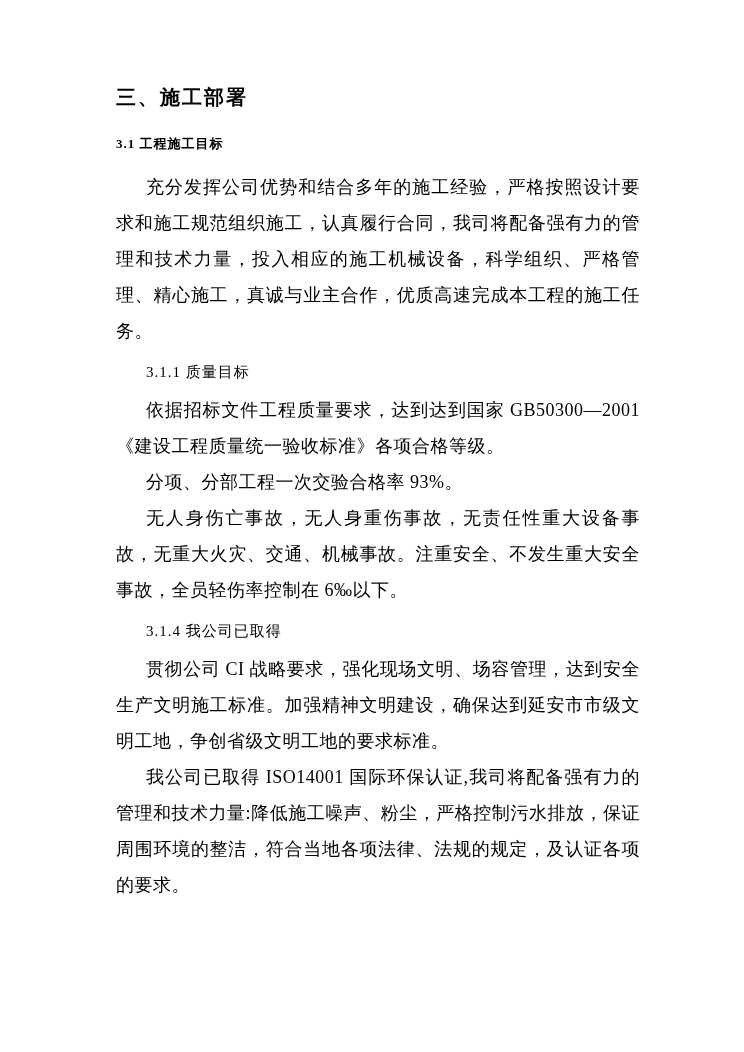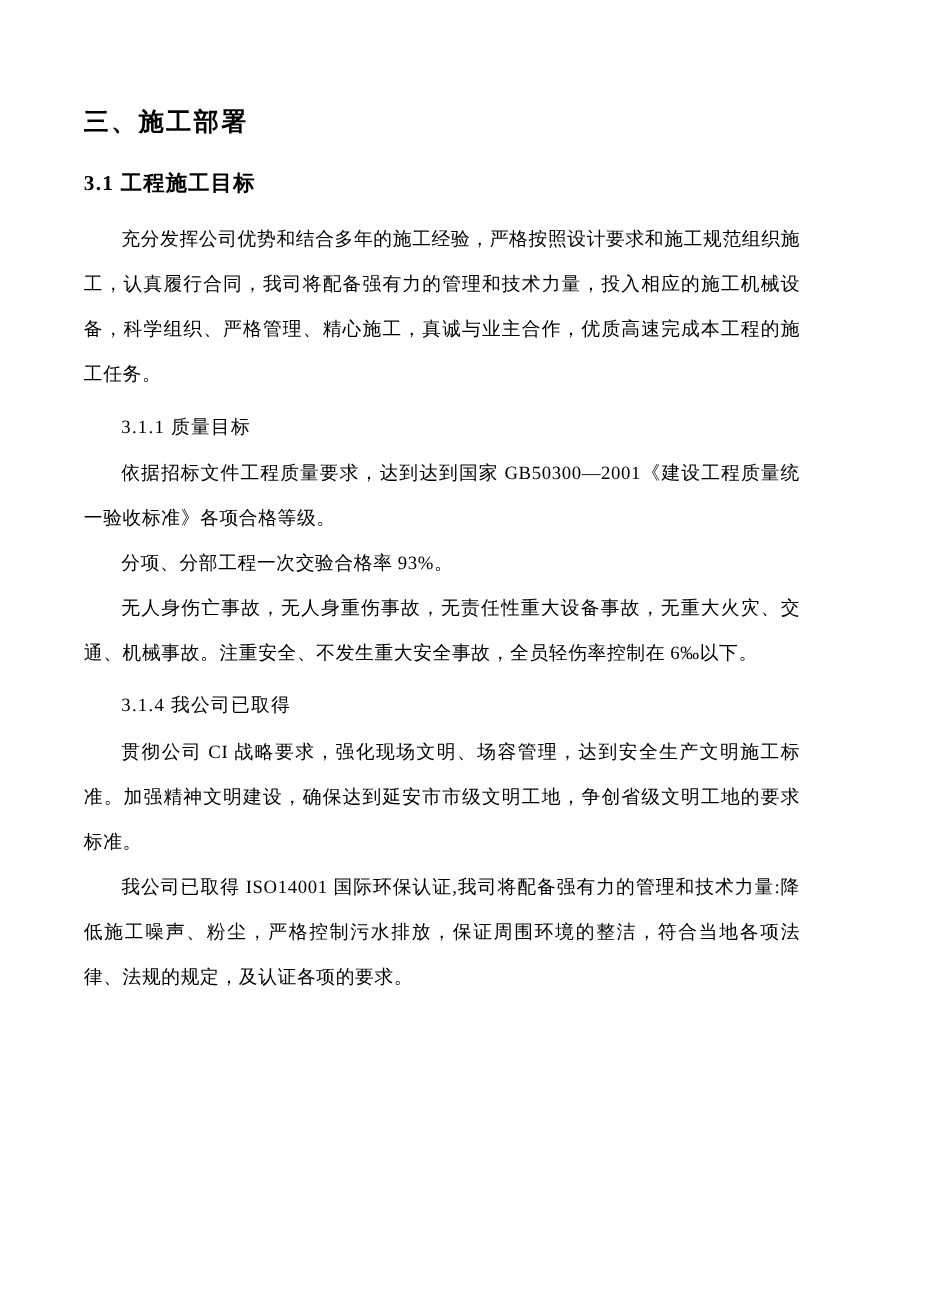--- a/index.html
+++ b/index.html
@@ -11,44 +11,44 @@
     width: 744px;
     height: 1052px;
     overflow: hidden;
     font-family: "Liberation Serif", "DejaVu Serif", serif;
     color: #000000;
   }
   .page {
     box-sizing: border-box;
     width: 744px;
     height: 884px;
-    padding: 84px 104px 40px 67px;
+    padding: 84px 104px 40px 116px;
     background: #ffffff;
   }
   .doc-title {
     font-size: 20px;
     font-weight: bold;
     letter-spacing: 2px;
     margin: 0 0 24px 0;
   }
   .section-title {
-    font-size: 17px;
+    font-size: 13px;
     font-weight: bold;
     letter-spacing: 1px;
     margin: 0 0 16px 0;
   }
   .subsection-title {
     font-size: 15px;
     font-weight: normal;
     letter-spacing: 1px;
     margin: 14px 0 10px 0;
     padding-left: 30px;
   }
   p.body-text {
-    font-size: 15px;
+    font-size: 18px;
     line-height: 36px;
     margin: 0;
     text-indent: 30px;
     text-align: justify;
     text-justify: inter-character;
     letter-spacing: 0.5px;
   }
 </style>
 </head>
 <body>

